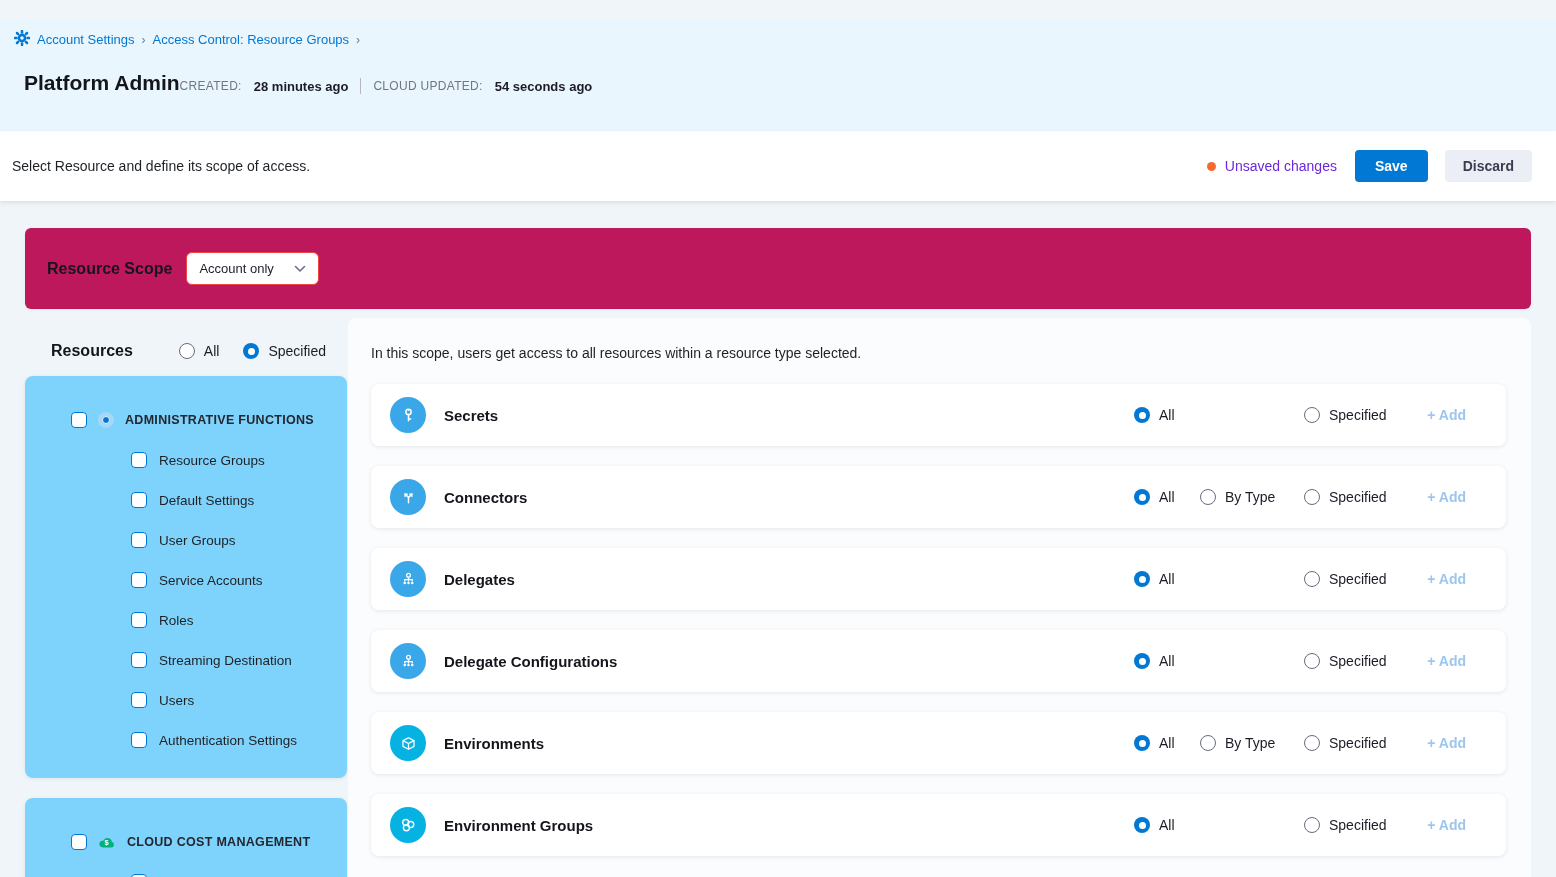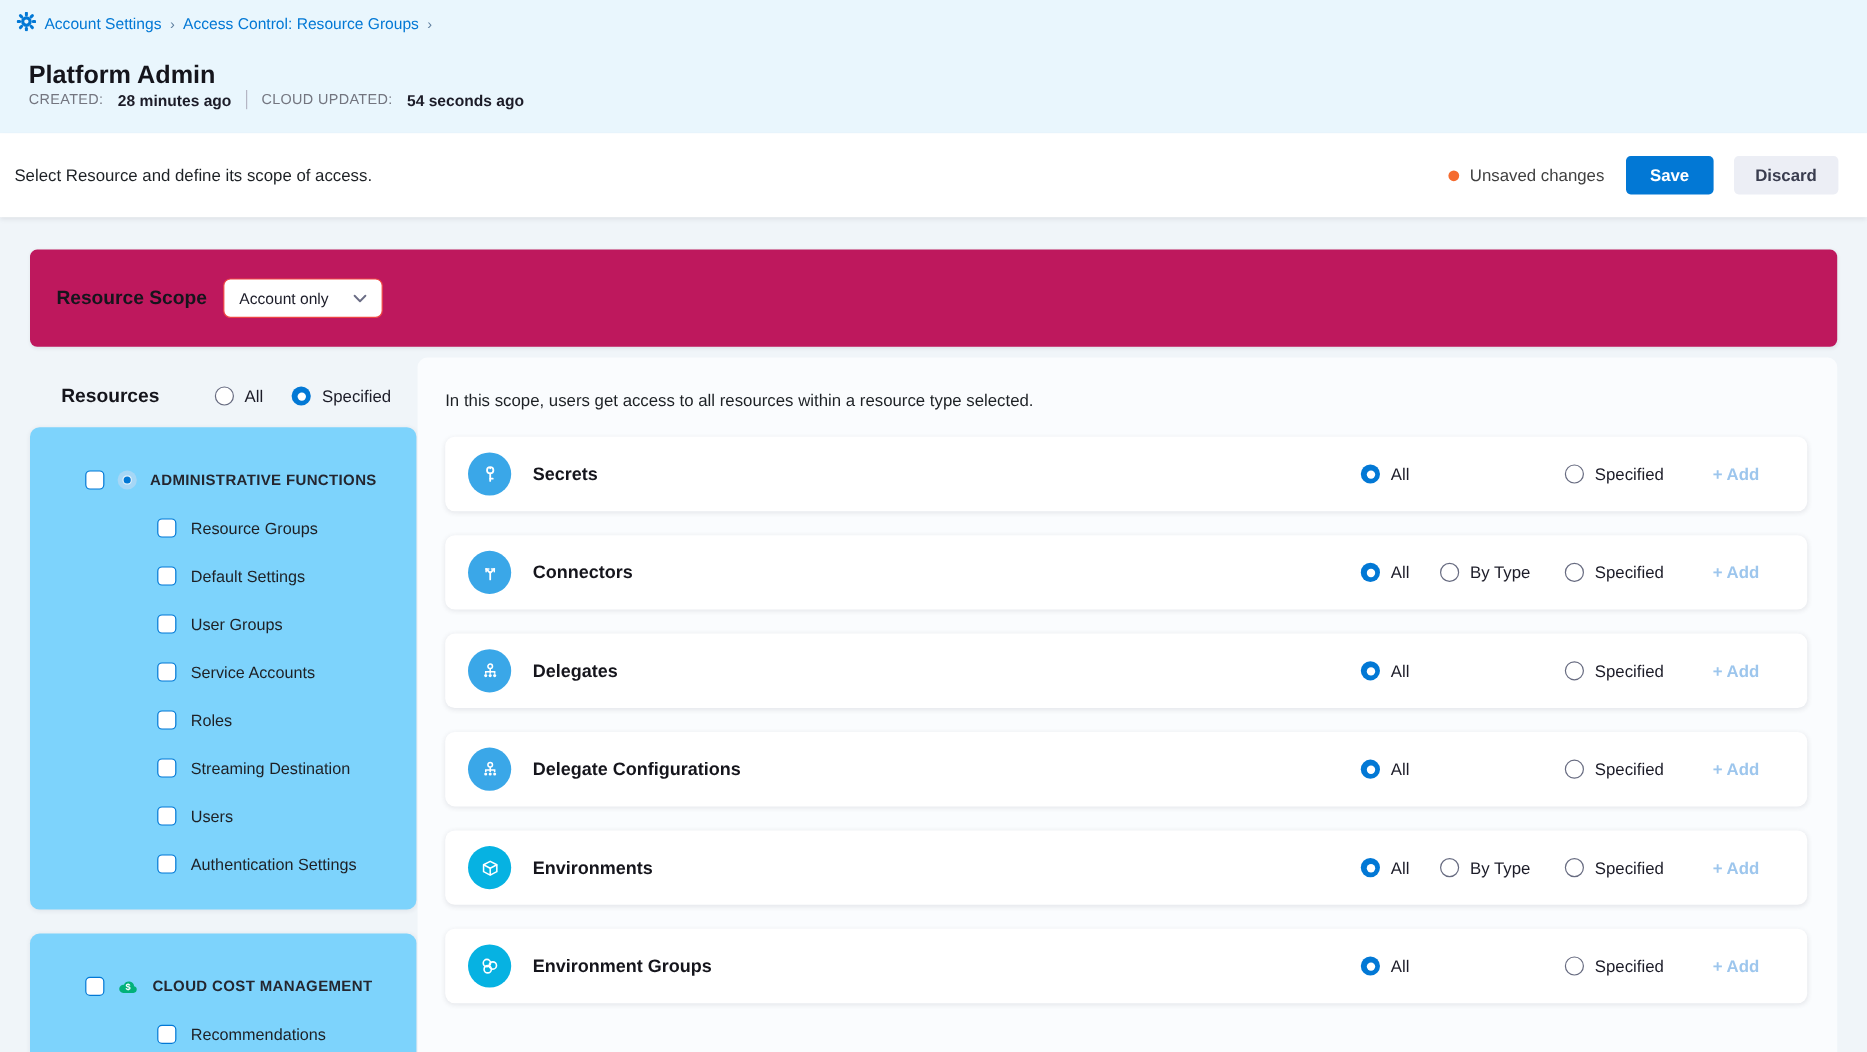--- a/index.html
+++ b/index.html
@@ -4,55 +4,55 @@
 <style>
   * { box-sizing: border-box; margin: 0; padding: 0; }
   html, body { width: 1556px; height: 877px; overflow: hidden; }
   body {
     font-family: "Liberation Sans", sans-serif;
     background: #f0f5f9;
     color: #1c1c28;
   }
 
   
-  .header { background: #e9f6fd; height: 111px; padding: 10px 26px 0 14px; }
+  .header { background: #e9f6fd; height: 111px; padding: 10px 26px 0 14px; margin-top: 20px; }
   .breadcrumb { display: flex; align-items: center; gap: 7px; font-size: 13px; font-weight: 500; }
   .breadcrumb a { color: #0278d5; text-decoration: none; cursor: pointer; }
   .crumb-sep { color: #5f7f9f; font-size: 12px; }
   .gear-svg { display: block; }
-  .header-bottom { display: flex; align-items: baseline; justify-content: flex-start; margin-top: 22px; padding-left: 10px; flex-direction: column; }
+  .header-bottom { display: flex; align-items: baseline; justify-content: flex-start; margin-top: 22px; padding-left: 10px; }
   .page-title { font-size: 21px; font-weight: 700; color: #15151c; }
   .meta { display: flex; align-items: center; gap: 12px; font-size: 12px; }
   .meta-label { color: #73757f; letter-spacing: .3px; }
   .meta-value { color: #1c1c28; font-weight: 700; font-size: 13px; }
   .meta-divider { width: 1px; height: 16px; background: #b5b6c4; }
 
   
   .toolbar { background: #fff; height: 70px; display: flex; align-items: center; padding: 0 24px 0 12px;
              box-shadow: 0 2px 4px rgba(96,97,112,0.14); position: relative; z-index: 2; }
   .toolbar-desc { font-size: 14px; color: #1d2125; flex: 1; }
-  .unsaved { display: flex; align-items: center; gap: 9px; color: #404040; font-size: 14px; }
+  .unsaved { display: flex; align-items: center; gap: 9px; color: #6d28d9; font-size: 14px; }
   .unsaved-dot { width: 9px; height: 9px; border-radius: 50%; background: #f56b2f; }
   .btn { border: none; border-radius: 4px; font-size: 14px; font-weight: 600; cursor: pointer;
          padding: 8px 20px; font-family: inherit; }
   .btn-save { background: #0278d5; color: #fff; margin-left: 18px; }
   .btn-discard { background: #eceef5; color: #3a3d4f; margin-left: 17px; padding: 8px 18px; }
 
   
   .scope-card { margin: 27px 25px 9px; background: #be185d; border-radius: 6px; height: 81px;
                 box-shadow: 0 1px 3px rgba(40,41,61,.07); display: flex; align-items: center;
                 padding-left: 22px; gap: 14px; }
   .scope-label { font-size: 16px; font-weight: 700; color: #15151c; }
   .select-box { display: flex; align-items: center; gap: 20px; border: 1px solid #ef4444; border-radius: 6px;
                 background: #fff; padding: 8px 12px; font-size: 13px; font-weight: 500; color: #1c1c28; cursor: pointer; }
 
   
   .content { display: flex; align-items: flex-start; padding: 0 25px; }
   .sidebar { width: 322px; flex: none; }
-  .sidebar-head { display: flex; align-items: flex-start; padding: 24px 10px 16px 26px; }
+  .sidebar-head { display: flex; align-items: center; padding: 24px 10px 16px 26px; }
   .sidebar-title { font-size: 16px; font-weight: 700; color: #15151c; }
   .sidebar-radios { display: flex; align-items: center; gap: 24px; margin-left: 46px; }
   .radio-opt { display: flex; align-items: center; gap: 9px; font-size: 14px; color: #1c1c28; cursor: pointer; }
 
   .sb-card { background: #7dd3fc; border-radius: 8px; box-shadow: 0 1px 4px rgba(40,41,61,.08);
              padding: 36px 0 30px; margin-bottom: 20px; }
   .sb-group-header { display: flex; align-items: center; gap: 11px; padding-left: 46px; }
   .sb-group-name { font-size: 12.5px; font-weight: 700; color: #24262f; letter-spacing: .3px; }
   .sb-item { display: flex; align-items: center; gap: 12px; padding-left: 106px; margin-top: 24px; font-size: 13.5px; color: #1e2025; }
 

